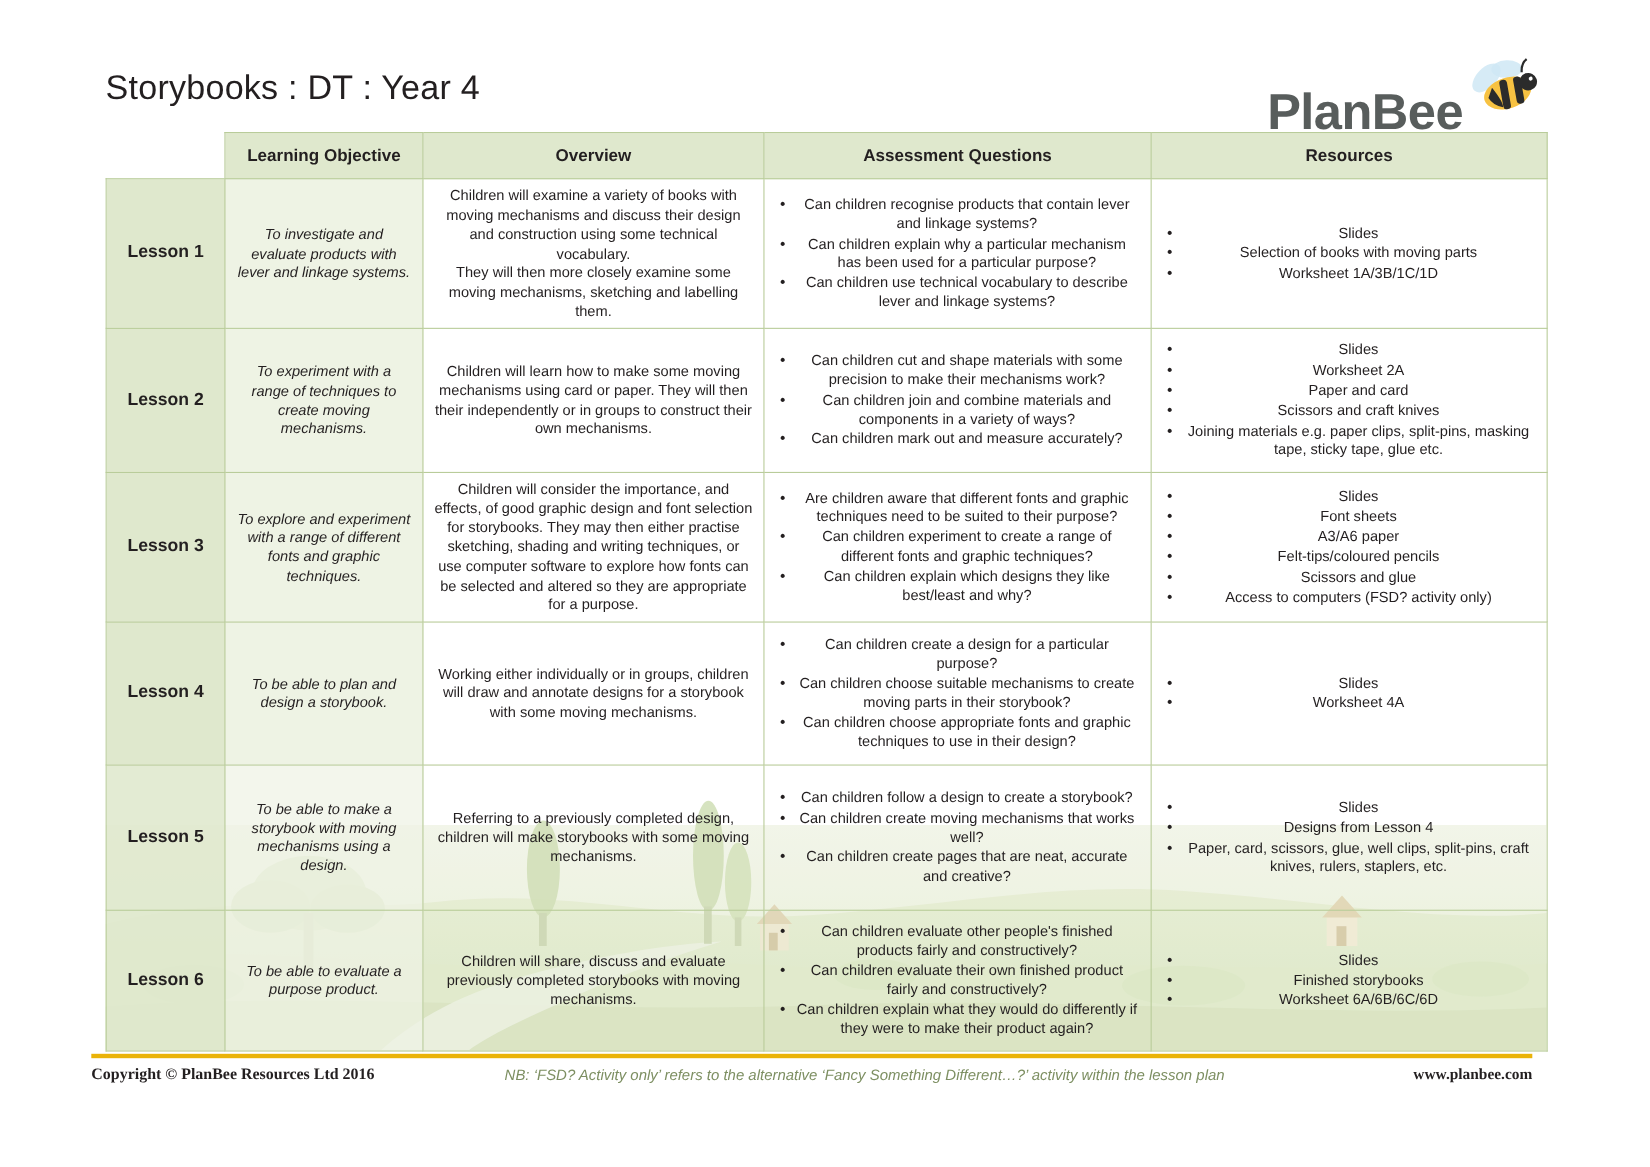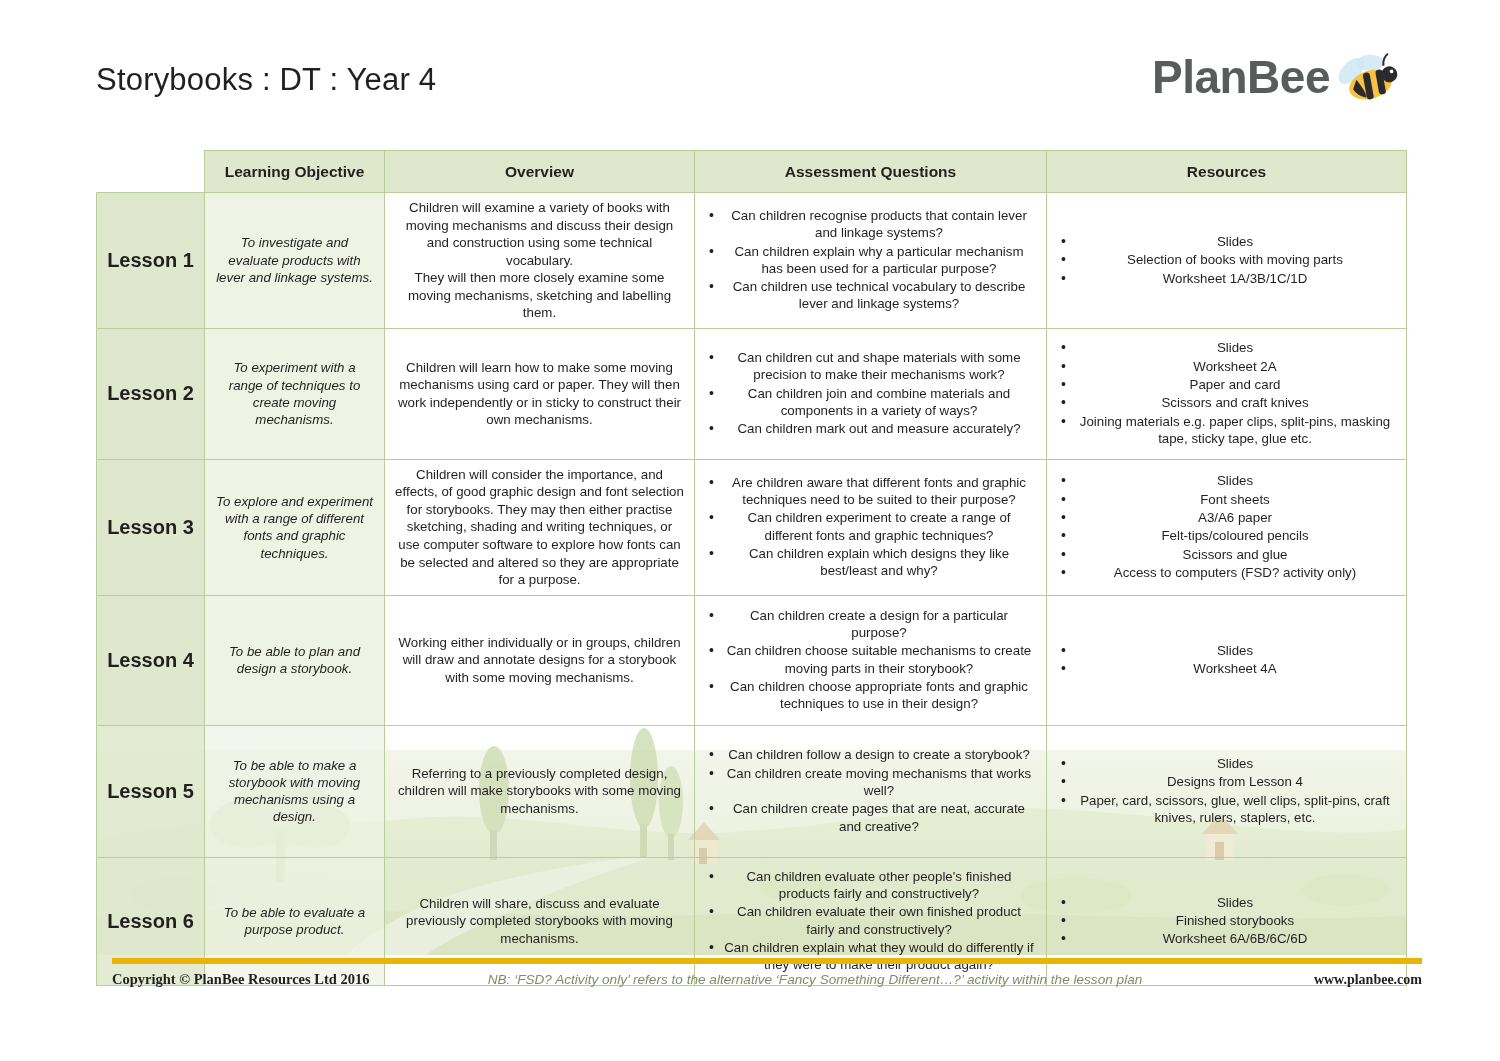--- a/index.html
+++ b/index.html
@@ -47,21 +47,21 @@
     top: 0;
     display: flex;
     align-items: flex-start;
   }
   .brand-text {
     font-size: 46px;
     font-weight: 700;
     color: #585d5c;
     letter-spacing: -.5px;
     line-height: 1;
-    margin-top: 2px;
+    margin-top: 26px;
   }
   .bee {
     position: relative;
     width: 74px;
     height: 62px;
     margin-left: 2px;
   }
   .bee svg { display: block; }
   .grid {
     position: absolute;
@@ -95,21 +95,21 @@
     padding: 4px 6px;
     color: #231f20;
   }
   thead th.blank {
     background: transparent;
     border: none;
   }
   td.lesson {
     background: #dfe8cd;
     text-align: center;
-    font-size: 20px;
+    font-size: 16px;
     font-weight: 700;
     color: #231f20;
   }
   td.lo {
     background: #eef3e4;
     text-align: center;
     font-size: 13.3px;
     line-height: 1.3;
     color: #231f20;
   }
@@ -152,25 +152,25 @@
   tr.r1 td { height: 126px; }
   tr.r2 td { height: 131px; }
   tr.r3 td { height: 135px; }
   tr.r4 td { height: 130px; }
   tr.r5 td { height: 132px; }
   tr.r6 td { height: 128px; }
 
   
   .footer {
     position: absolute;
-    left: 112px;
+    left: 83px;
     top: 958px;
     width: 1310px;
     height: 30px;
-    border-top: 6px solid #eab308;
+    border-top: 4px solid #eab308;
     padding-top: 5px;
     box-sizing: border-box;
   }
   .footer .left {
     position: absolute;
     left: 0;
     top: 7px;
     font-size: 14.5px;
     font-weight: 700;
     color: #231f20;
@@ -201,21 +201,21 @@
   .landscape {
     position: absolute;
     left: 96px;
     top: 690px;
     width: 1310px;
     height: 265px;
     pointer-events: none;
     z-index: 0;
     opacity: .75;
   }
-  .grid { z-index: 2; margin-top: 30px; }
+  .grid { z-index: 2; }
   .header { z-index: 3; }
   .footer { z-index: 3; }
   table.sheet td.ov, table.sheet td.aq, table.sheet td.res { background: transparent; }
   table.sheet tr.r1 td.ov, table.sheet tr.r1 td.aq, table.sheet tr.r1 td.res,
   table.sheet tr.r2 td.ov, table.sheet tr.r2 td.aq, table.sheet tr.r2 td.res,
   table.sheet tr.r3 td.ov, table.sheet tr.r3 td.aq, table.sheet tr.r3 td.res,
   table.sheet tr.r4 td.ov, table.sheet tr.r4 td.aq, table.sheet tr.r4 td.res { background: #ffffff; }
   table.sheet td.lesson { background: #dfe8cd; }
   table.sheet td.lo { background: #eef3e4; font-style: italic; }
   table.sheet tr.r5 td.lo, table.sheet tr.r6 td.lo { background: rgba(238,243,228,.72); }
@@ -336,21 +336,21 @@
               <li>Slides</li>
               <li>Selection of books with moving parts</li>
               <li>Worksheet 1A/3B/1C/1D</li>
             </ul>
           </td>
         </tr>
 
         <tr class="r2">
           <td class="lesson">Lesson 2</td>
           <td class="lo">To experiment with a range of techniques to create moving mechanisms.</td>
-          <td class="ov"><span class="ml">Children will learn how to make some moving mechanisms using card or paper. They will then work independently or in sticky to construct their own mechanisms.</span></td>
+          <td class="ov"><span class="ml">Children will learn how to make some moving mechanisms using card or paper. They will then their independently or in groups to construct their own mechanisms.</span></td>
           <td class="aq">
             <ul class="bullets">
               <li>Can children cut and shape materials with some precision to make their mechanisms work?</li>
               <li>Can children join and combine materials and components in a variety of ways?</li>
               <li>Can children mark out and measure accurately?</li>
             </ul>
           </td>
           <td class="res">
             <ul class="bullets">
               <li>Slides</li>

